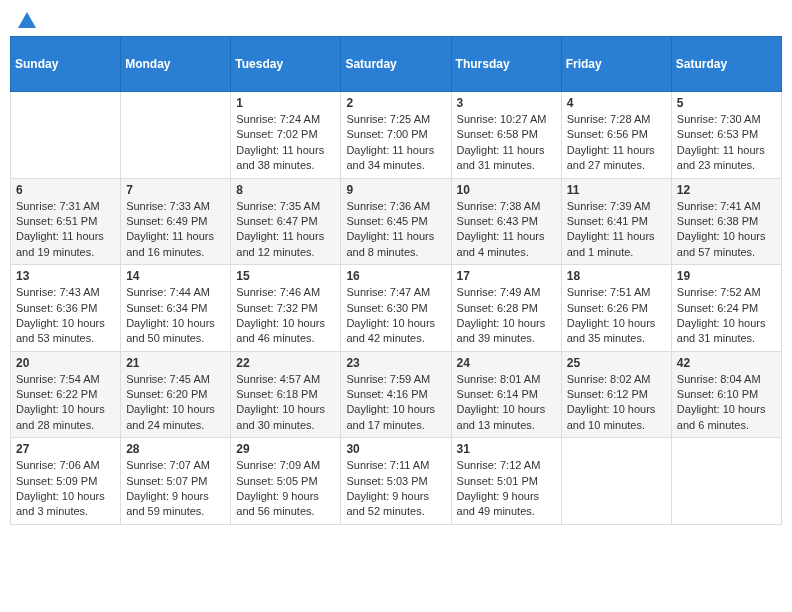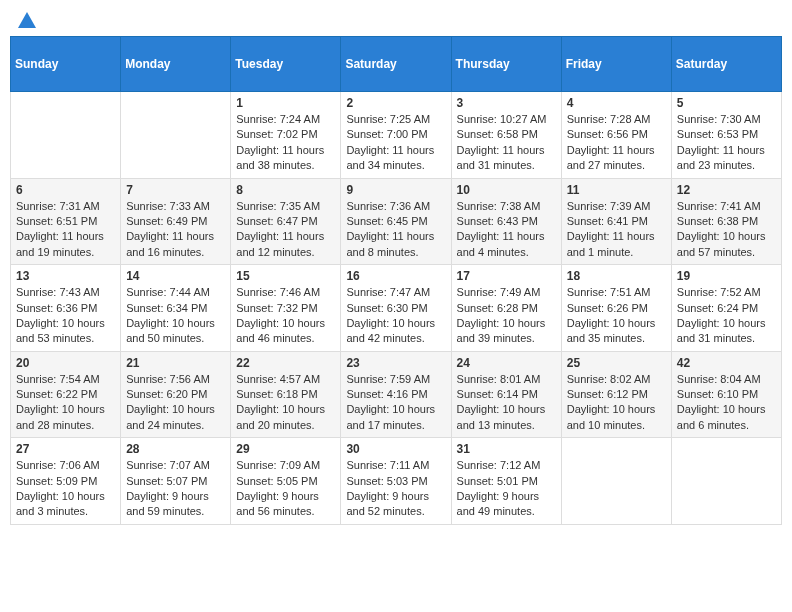--- a/index.html
+++ b/index.html
@@ -285,31 +285,31 @@
           <span class="day-number">20</span>
           <div class="day-info">
             <span>Sunrise: 7:54 AM</span><br>
             <span>Sunset: 6:22 PM</span><br>
             <span>Daylight: 10 hours and 28 minutes.</span>
           </div>
         </td>
         <td>
           <span class="day-number">21</span>
           <div class="day-info">
-            <span>Sunrise: 7:56 AM</span><br>
+            <span>Sunrise: 7:45 AM</span><br>
             <span>Sunset: 6:20 PM</span><br>
             <span>Daylight: 10 hours and 24 minutes.</span>
           </div>
         </td>
         <td>
           <span class="day-number">22</span>
           <div class="day-info">
             <span>Sunrise: 4:57 AM</span><br>
             <span>Sunset: 6:18 PM</span><br>
-            <span>Daylight: 10 hours and 20 minutes.</span>
+            <span>Daylight: 10 hours and 30 minutes.</span>
           </div>
         </td>
         <td>
           <span class="day-number">23</span>
           <div class="day-info">
             <span>Sunrise: 7:59 AM</span><br>
             <span>Sunset: 4:16 PM</span><br>
             <span>Daylight: 10 hours and 17 minutes.</span>
           </div>
         </td>

